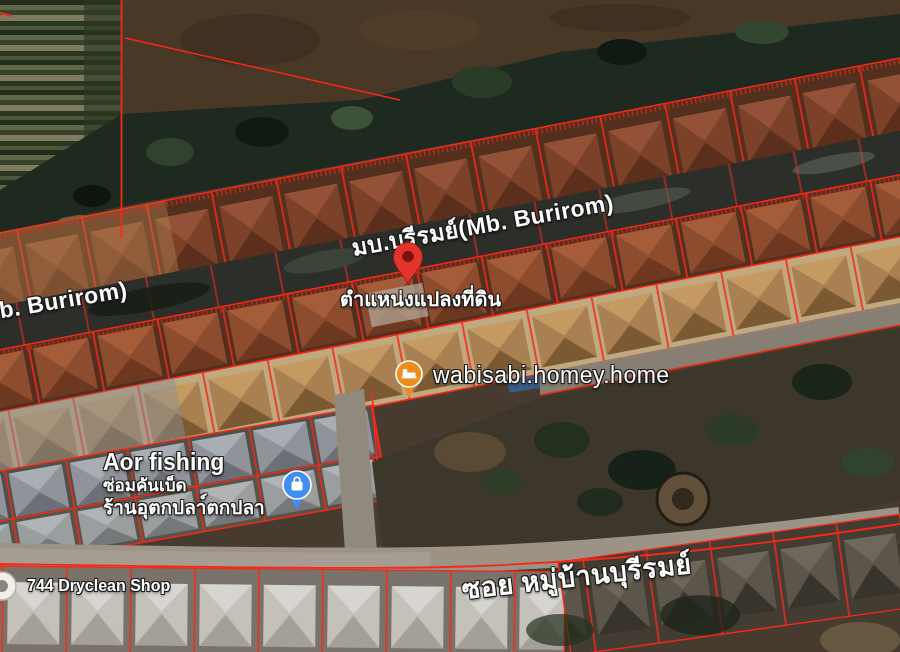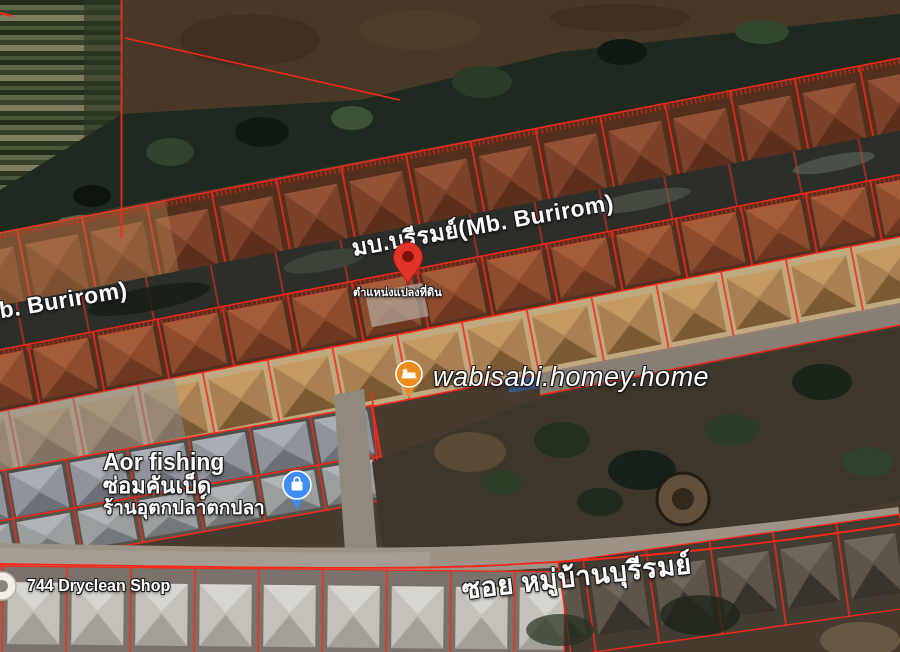--- a/index.html
+++ b/index.html
@@ -12,25 +12,25 @@
     position:absolute;color:#fff;white-space:nowrap;
     text-shadow:-1px -1px 0 rgba(25,25,25,.95),1px -1px 0 rgba(25,25,25,.95),
                 -1px 1px 0 rgba(25,25,25,.95),1px 1px 0 rgba(25,25,25,.95),
                 0 2px 3px rgba(0,0,0,.65);
     transform-origin:0 50%;
   }
   .road-label{font-weight:bold;letter-spacing:.5px;color:#fdfdfd;}
   .lbl-main-center{left:352px;top:230px;font-size:23px;transform:rotate(-10deg);}
   .lbl-main-left{left:-28px;top:302px;font-size:23px;transform:rotate(-9.5deg);}
   .lbl-soi{left:462px;top:568px;font-size:27px;transform:rotate(-6.5deg);}
-  .lbl-marker-caption{left:353px;top:283px;font-size:11px;font-weight:600;}
-  .lbl-wabisabi{left:433px;top:362px;font-size:27px;font-weight:500;letter-spacing:.5px;font-style:italic;}
+  .lbl-marker-caption{left:340px;top:283px;font-size:20px;font-weight:600;}
+  .lbl-wabisabi{left:433px;top:362px;font-size:23px;font-weight:500;letter-spacing:.5px;}
   .lbl-aor{left:103px;top:450px;width:228px;text-align:left;font-weight:600;}
   .lbl-aor .l1{font-size:23px;line-height:24px;}
-  .lbl-aor .l2{font-size:22px;line-height:23px;font-family:Liberation Serif, serif;}
+  .lbl-aor .l2{font-size:17px;line-height:23px;font-family:Liberation Serif, serif;}
   .lbl-aor .l3{font-size:19px;line-height:21px;}
   .lbl-dryclean{left:27px;top:577px;font-size:16px;font-weight:600;}
   .pin{position:absolute;}
 </style>
 </head>
 <body>
 
 <div id="map-canvas">
 
   <svg id="scene" width="900" height="652" viewBox="0 0 900 652">

